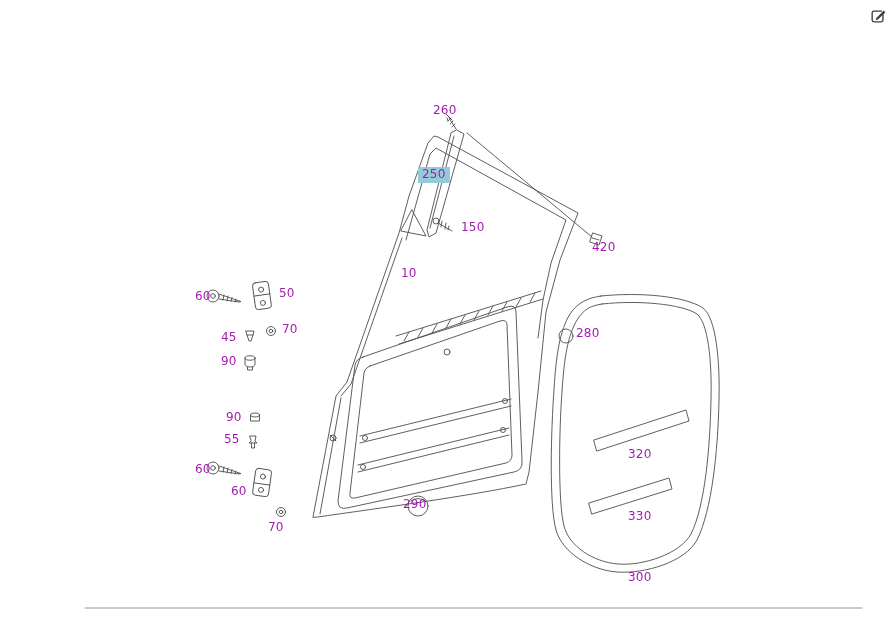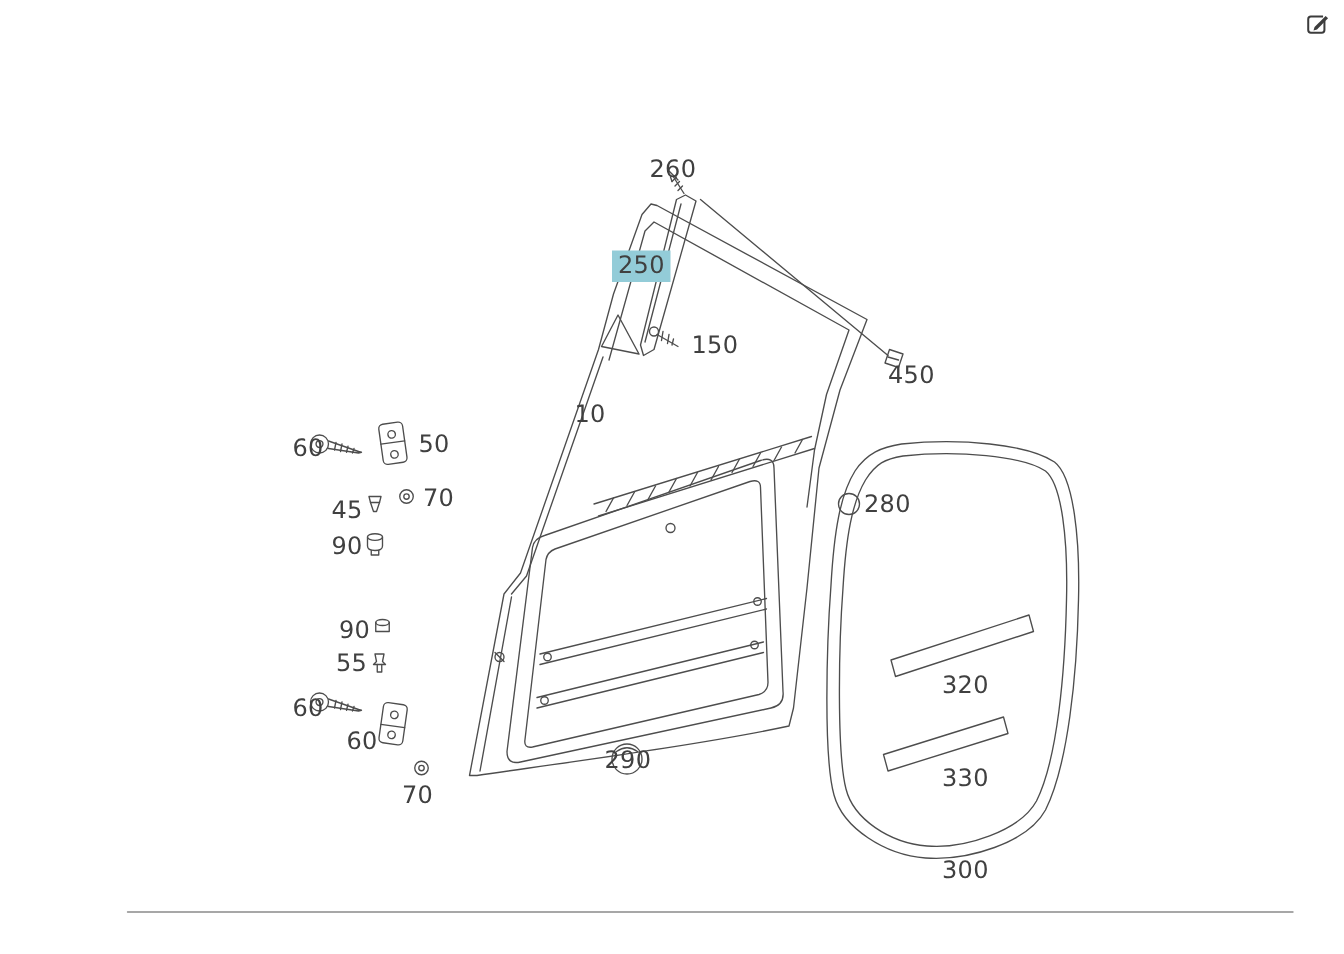--- a/index.html
+++ b/index.html
@@ -6,32 +6,33 @@
   .canvas{
     position:relative;
     width:896px;height:636px;
     background:#ffffff;
     overflow:hidden;
     font-family:"DejaVu Sans","Liberation Sans",sans-serif;
   }
   .diagram-svg{position:absolute;left:0;top:0;}
   .part-label{
     position:absolute;
-    font-size:16px;
+    font-size:12px;
     line-height:1.1;
-    color:#404040;
+    color:#a21caf;
     letter-spacing:.2px;
     cursor:pointer;
     user-select:none;
     white-space:nowrap;
     text-align:right;
   }
   .part-label.highlight{
     background:var(--highlight,#93ccd8);
     padding:1px 4px 2px 4px;
+    margin-left:10px;
   }
   .edit-btn{
     position:absolute;
     top:6px;right:8px;
     width:20px;height:20px;
     cursor:pointer;
     display:flex;align-items:center;justify-content:center;
   }
 </style>
 </head>
@@ -172,22 +173,22 @@
         <path d="M589 503 L669 478 L672 489 L592 514 Z"></path>
       </g>
 
       <line x1="85" y1="608" x2="862" y2="608" stroke="#8a8a8a"></line>
     </g>
   </svg>
 
   <span class="part-label" style="left:433px;top:104px">260</span>
   <span class="part-label highlight" style="left:408px;top:167px">250</span>
   <span class="part-label" style="left:461px;top:221px">150</span>
-  <span class="part-label" style="left:592px;top:241px">450</span>
-  <span class="part-label" style="left:383px;top:267px">10</span>
+  <span class="part-label" style="left:592px;top:241px">420</span>
+  <span class="part-label" style="left:401px;top:267px">10</span>
   <span class="part-label" style="left:195px;top:290px">60</span>
   <span class="part-label" style="left:279px;top:287px">50</span>
   <span class="part-label" style="left:282px;top:323px">70</span>
   <span class="part-label" style="left:221px;top:331px">45</span>
   <span class="part-label" style="left:221px;top:355px">90</span>
   <span class="part-label" style="left:226px;top:411px">90</span>
   <span class="part-label" style="left:224px;top:433px">55</span>
   <span class="part-label" style="left:195px;top:463px">60</span>
   <span class="part-label" style="left:231px;top:485px">60</span>
   <span class="part-label" style="left:268px;top:521px">70</span>

